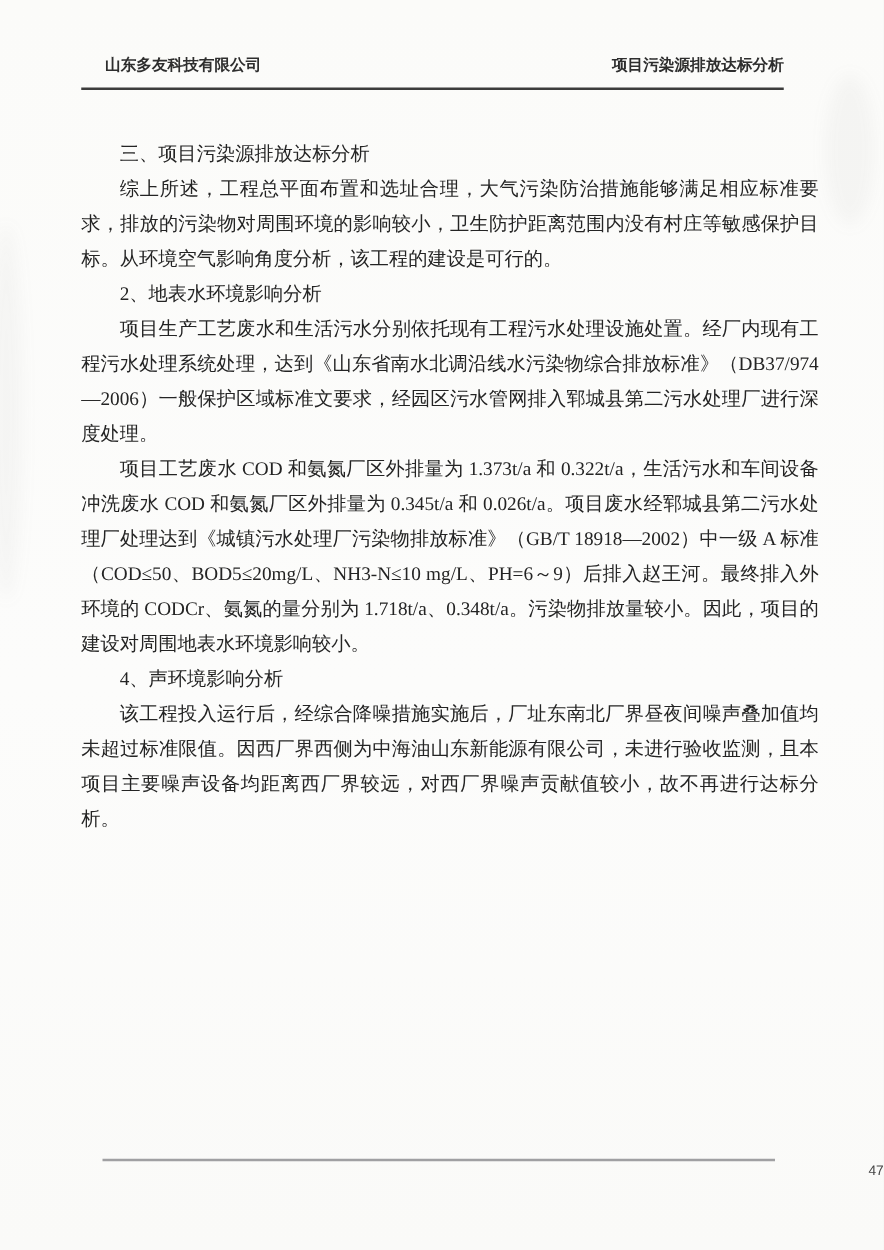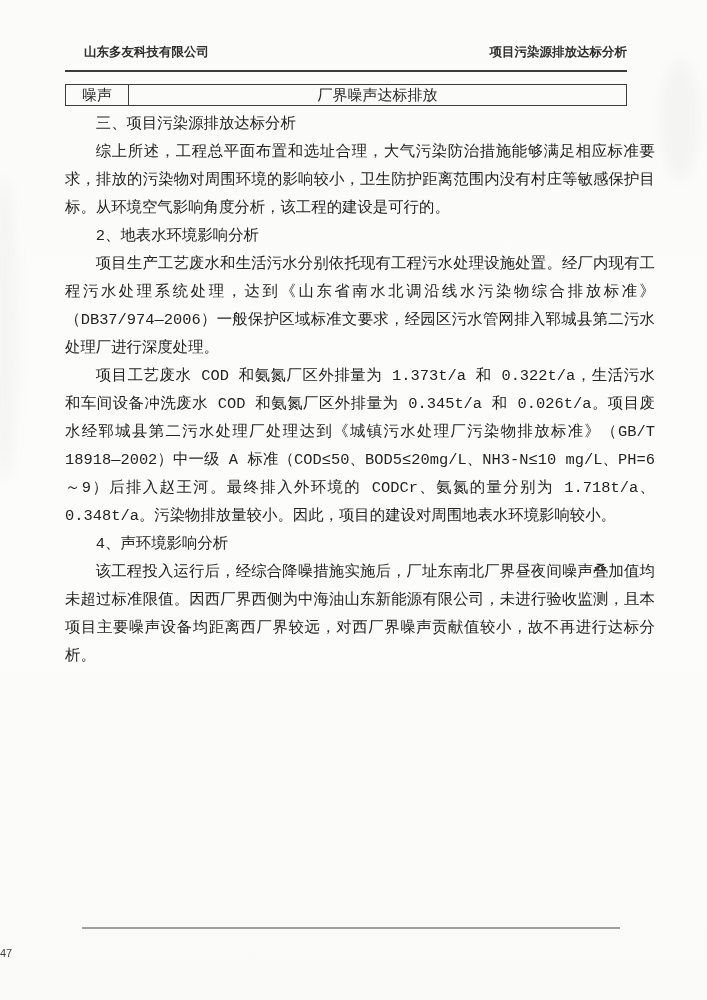--- a/index.html
+++ b/index.html
@@ -34,64 +34,56 @@
   .tbl td{
     border:1.5px solid #3d3d3d;
     font-size:15px;line-height:20px;
     text-align:center;vertical-align:middle;
     padding:0;color:#262626;
   }
   .tbl .cell-label{width:62px;}
   
   .bodytext{
     position:absolute;left:65px;top:110px;width:590px;
-    font-size:15.4px;line-height:28px;color:#242424;font-family:Liberation Mono, monospace;
+    font-size:15.4px;line-height:28px;color:#242424;
   }
   .bodytext p{
     margin:0;text-indent:2em;
     text-align:justify;
   }
   .bodytext p.h{text-align:left;}
   
   .ftr-rule{
     position:absolute;left:82px;top:927px;width:538px;height:0;
     border-top:2px solid #a0a0a2;
   }
   .ftr-num{
     position:absolute;left:0;top:931px;width:707px;
-    text-align:left;
+    text-align:right;
     font-family:"Liberation Sans","DejaVu Sans",sans-serif;
-    font-size:11px;color:#444;margin-top:16px;
+    font-size:11px;color:#444;
   }
   
   .smudge{position:absolute;background:rgba(120,120,125,0.05);border-radius:50%;filter:blur(6px);}
   .s1{left:-8px;top:180px;width:26px;height:300px;}
   .s2{left:660px;top:60px;width:40px;height:120px;}
 </style>
 </head>
 <body>
 
 <div class="page">
 
   <div class="smudge s1"></div>
   <div class="smudge s2"></div>
 
   <div class="hdr">
     <span class="left">山东多友科技有限公司</span>
     <span class="right">项目污染源排放达标分析</span>
   </div>
 
-  <table class="tbl">
-    <tbody>
-      <tr>
-        <td class="cell-label">噪声</td>
-        <td class="cell-value">厂界噪声达标排放</td>
-      </tr>
-    </tbody>
-  </table>
 
   <div class="bodytext">
     <p class="h">三、项目污染源排放达标分析</p>
     <p>综上所述，工程总平面布置和选址合理，大气污染防治措施能够满足相应标准要求，排放的污染物对周围环境的影响较小，卫生防护距离范围内没有村庄等敏感保护目标。从环境空气影响角度分析，该工程的建设是可行的。</p>
     <p class="h">2、地表水环境影响分析</p>
     <p>项目生产工艺废水和生活污水分别依托现有工程污水处理设施处置。经厂内现有工程污水处理系统处理，达到《山东省南水北调沿线水污染物综合排放标准》（DB37/974—2006）一般保护区域标准文要求，经园区污水管网排入郓城县第二污水处理厂进行深度处理。</p>
     <p>项目工艺废水 COD 和氨氮厂区外排量为 1.373t/a 和 0.322t/a，生活污水和车间设备冲洗废水 COD 和氨氮厂区外排量为 0.345t/a 和 0.026t/a。项目废水经郓城县第二污水处理厂处理达到《城镇污水处理厂污染物排放标准》（GB/T 18918—2002）中一级 A 标准（COD≤50、BOD5≤20mg/L、NH3-N≤10 mg/L、PH=6～9）后排入赵王河。最终排入外环境的 CODCr、氨氮的量分别为 1.718t/a、0.348t/a。污染物排放量较小。因此，项目的建设对周围地表水环境影响较小。</p>
     <p class="h">4、声环境影响分析</p>
     <p>该工程投入运行后，经综合降噪措施实施后，厂址东南北厂界昼夜间噪声叠加值均未超过标准限值。因西厂界西侧为中海油山东新能源有限公司，未进行验收监测，且本项目主要噪声设备均距离西厂界较远，对西厂界噪声贡献值较小，故不再进行达标分析。</p>
   </div>

